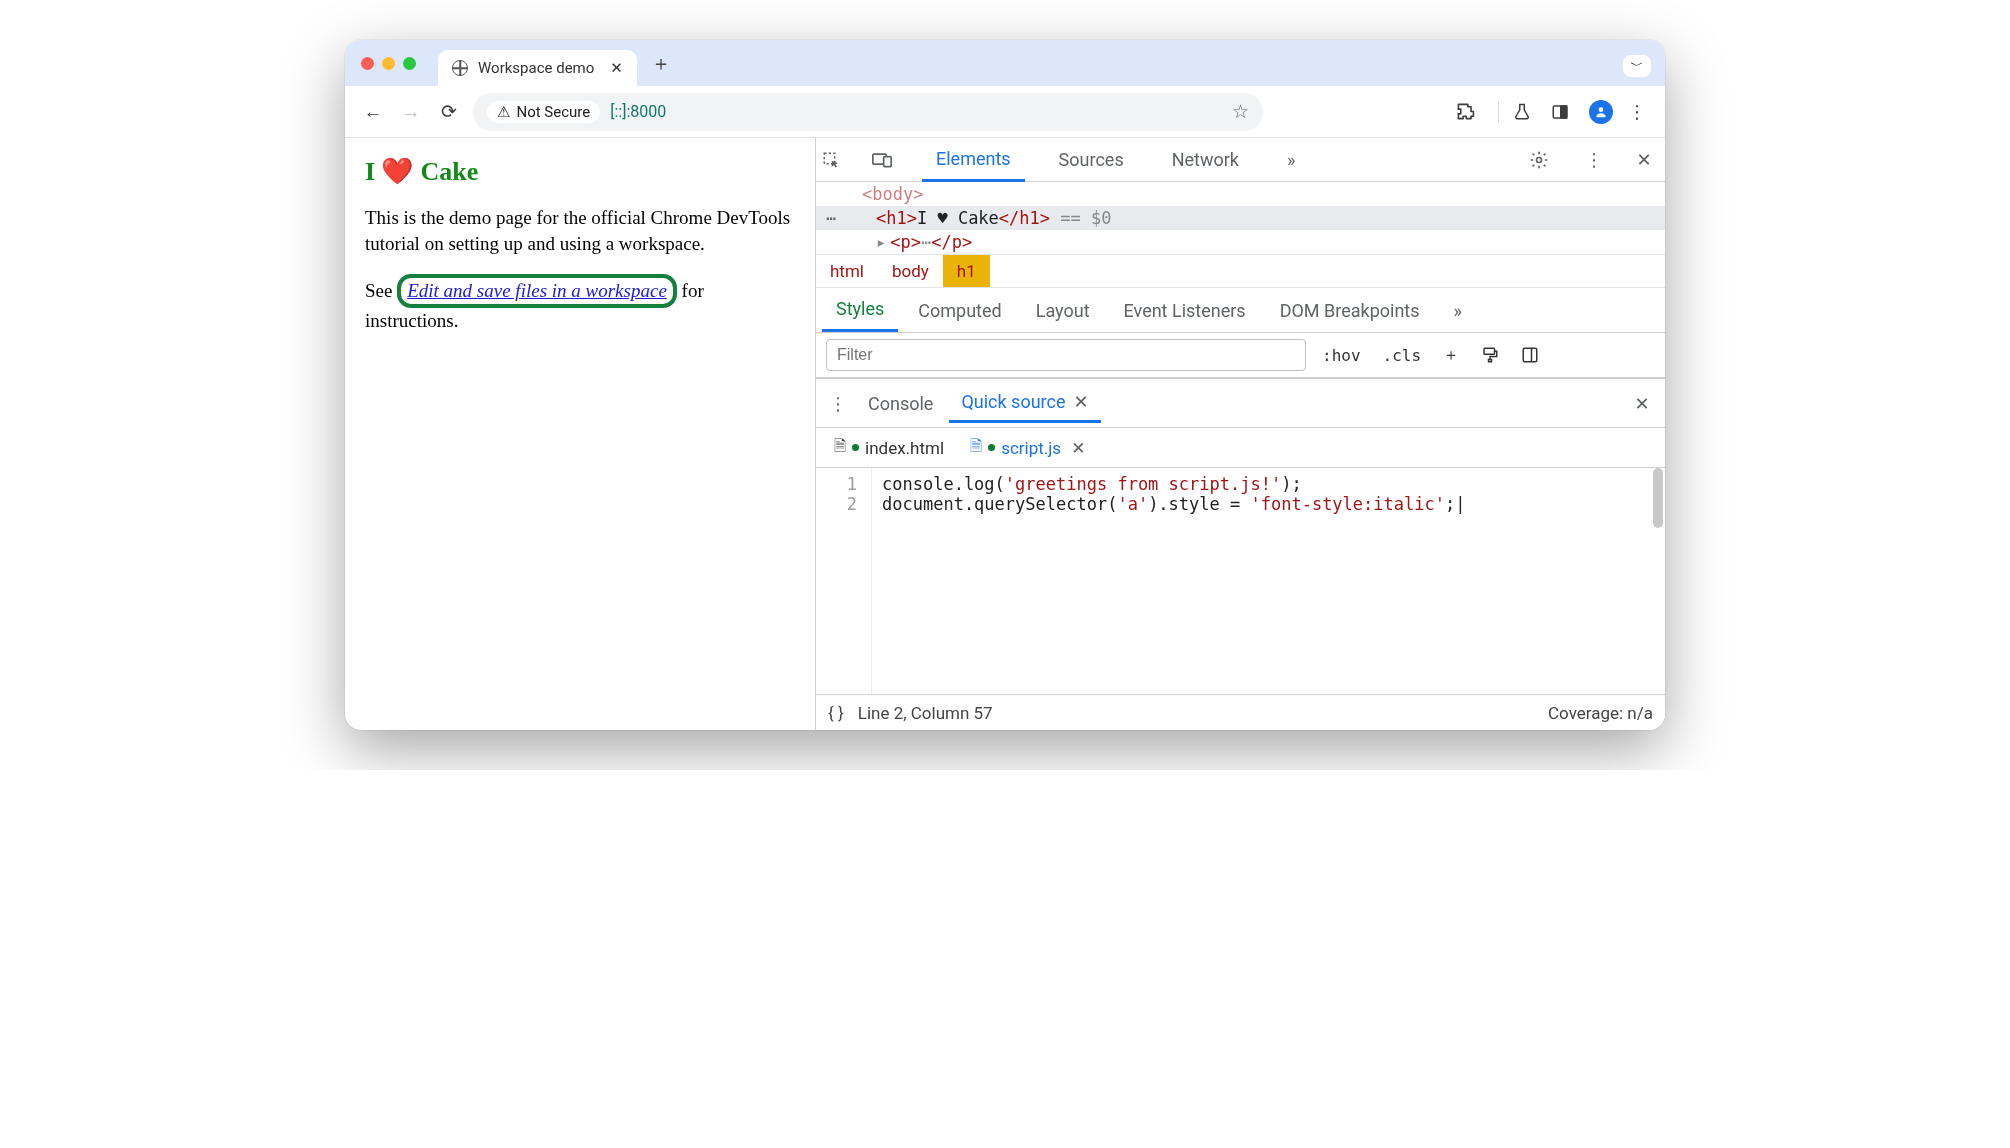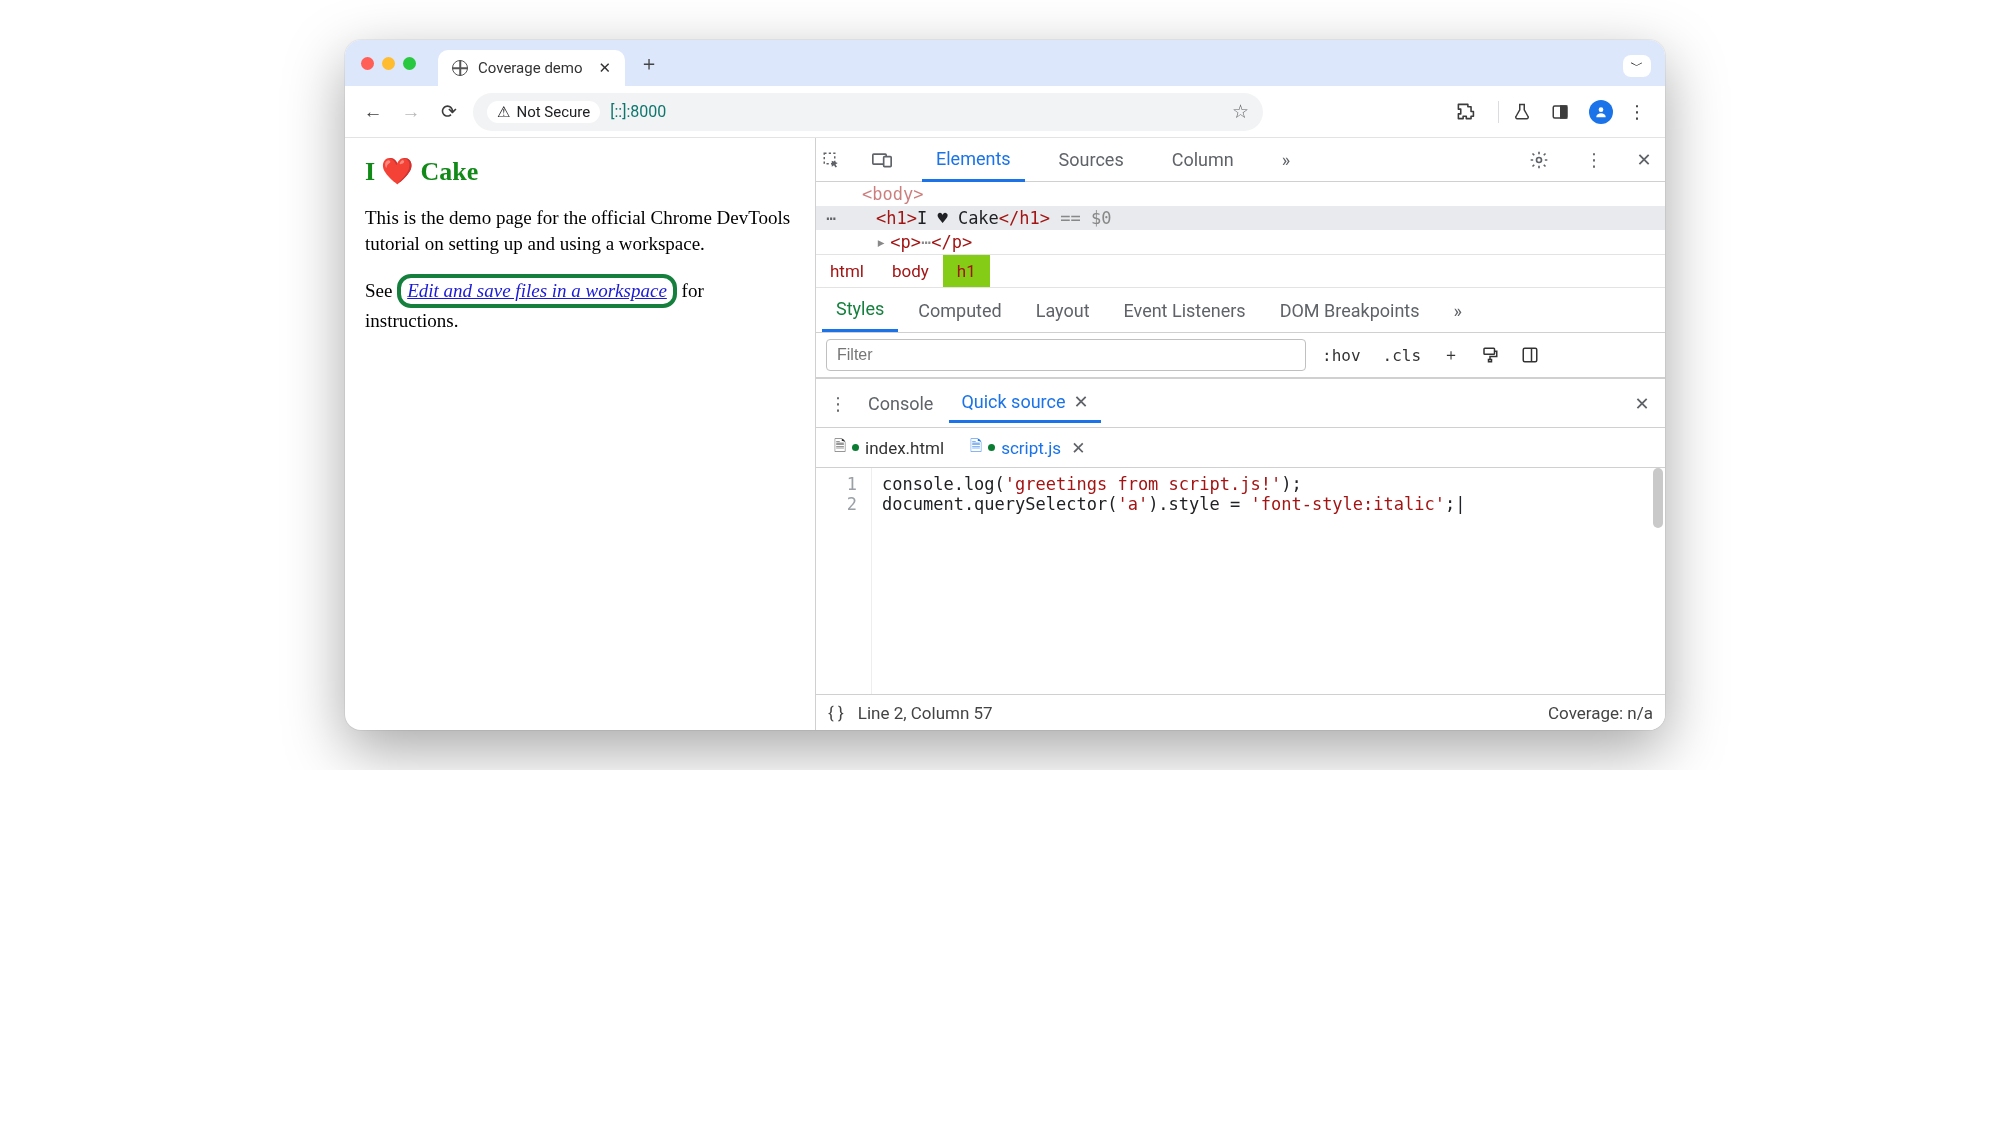--- a/index.html
+++ b/index.html
@@ -84,21 +84,21 @@
   
   .dom{font-family:Menlo,Consolas,monospace;font-size:17px;}
   .dom-row{padding:2px 10px 2px 60px;white-space:nowrap;color:#5f6368;}
   .dom-row.sel{background:#e8eaed;position:relative;}
   .dom-row.sel::before{content:"⋯";position:absolute;left:10px;color:#5f6368;}
   .tag{color:#a31515;}
   .eq{color:#888;}
   .dom .arrow{color:#888;margin-right:4px;}
   .crumbs{display:flex;gap:0;font-size:17px;color:#a31515;border-top:1px solid #e3e3e3;border-bottom:1px solid #e3e3e3;background:#fff;}
   .crumb{padding:6px 14px;cursor:pointer;}
-  .crumb.sel{background:#84cc16;}
+  .crumb.sel{background:#eab308;}
   
   .styles-tabs{display:flex;align-items:center;gap:6px;font-size:18px;color:#5f6368;padding:0 6px;border-bottom:1px solid #d0d0d0;}
   .s-tab{padding:10px 14px;cursor:pointer;white-space:nowrap;}
   .s-tab.active{color:#15803d;border-bottom:3px solid #1a73e8;}
   .styles-bar{display:flex;align-items:center;gap:10px;padding:6px 10px;border-bottom:1px solid #d0d0d0;}
   .filter-input{flex:0 0 480px;height:32px;border:1px solid #c0c0c0;border-radius:4px;padding:0 10px;font-size:16px;color:#888;background:#fff;}
   .sb-btn{font-family:Menlo,monospace;font-size:16px;color:#333;padding:2px 6px;}
   
   .drawer{flex:1;display:flex;flex-direction:column;border-top:1px solid #d0d0d0;min-height:0;}
   .drawer-tabs{display:flex;align-items:center;padding:4px 8px;gap:4px;font-size:18px;color:#5f6368;border-bottom:1px solid #d0d0d0;}
@@ -125,21 +125,21 @@
 <div class="window">
 
   <div class="tab-strip">
     <div class="traffic-lights">
       <div class="tl red"></div>
       <div class="tl yellow"></div>
       <div class="tl green"></div>
     </div>
     <div class="tab">
       <span class="globe"></span>
-      <span>Coverage demo</span>
+      <span>Workspace demo</span>
       <span class="close-x">✕</span>
     </div>
     <span class="newtab">＋</span>
     <div class="spacer"></div>
     <div class="chev-pill">﹀</div>
   </div>
 
   <div class="toolbar">
     <div class="tb-ic">←</div>
     <div class="tb-ic disabled">→</div>
@@ -202,21 +202,21 @@
             </svg>
         </div>
         <div class="ic">
           <svg width="20" height="16" viewBox="0 0 24 18" fill="none" stroke="#5f6368" stroke-width="2">
               <rect x="1" y="2" width="16" height="12" rx="1"></rect>
               <rect x="14" y="5" width="9" height="12" rx="1" fill="#fff"></rect>
             </svg>
         </div>
         <div class="dt-tab active">Elements</div>
         <div class="dt-tab">Sources</div>
-        <div class="dt-tab">Column</div>
+        <div class="dt-tab">Network</div>
         <div class="dt-tab">»</div>
         <div class="spacer"></div>
         <div class="dt-right-ic">
           <svg width="20" height="20" viewBox="0 0 24 24" fill="none" stroke="#5f6368" stroke-width="2">
               <circle cx="12" cy="12" r="3"></circle>
               <path d="M12 2v3M12 19v3M4.2 4.2l2.1 2.1M17.7 17.7l2.1 2.1M2 12h3M19 12h3M4.2 19.8l2.1-2.1M17.7 6.3l2.1-2.1"></path>
             </svg>
         </div>
         <div class="dt-right-ic">⋮</div>
         <div class="dt-right-ic">✕</div>

